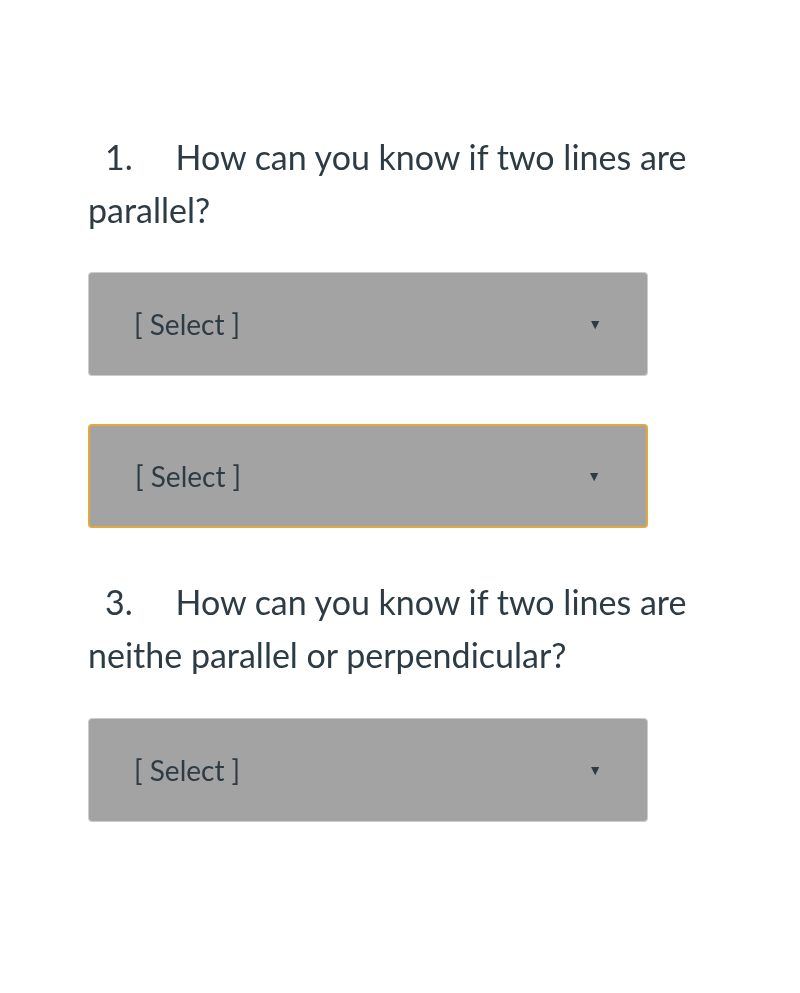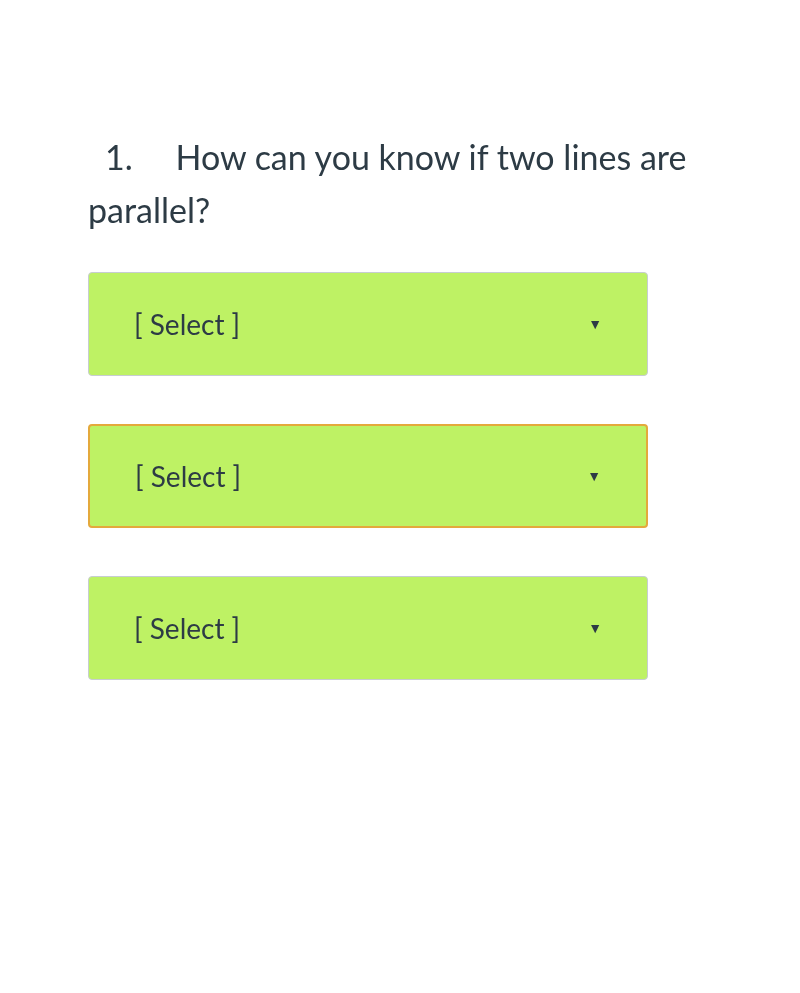--- a/index.html
+++ b/index.html
@@ -22,21 +22,21 @@
       line-height: 1.55;
       color: #2d3b45;
       font-weight: 400;
       margin-bottom: 36px;
     }
     .select-box {
       width: 560px;
       height: 104px;
       border: 1px solid #c7cdd1;
       border-radius: 4px;
-      background: #bef264;
+      background: #a3a3a3;
       display: flex;
       align-items: center;
       justify-content: space-between;
       padding: 0 28px;
       cursor: pointer;
       position: relative;
     }
     .select-box.active {
       border: 2px solid #e4a93c;
     }
@@ -66,17 +66,21 @@
 </div>
 
 <div class="question-block">
   <div class="select-box active">
     <span class="select-text">[ Select ]</span>
     <span class="caret">▼</span>
   </div>
 </div>
 
 <div class="question-block">
+  <p class="question-text">
+    <span>3.</span>
+    <span>How can you know if two lines are neithe parallel or perpendicular?</span>
+  </p>
   <div class="select-box">
     <span class="select-text">[ Select ]</span>
     <span class="caret">▼</span>
   </div>
 </div>
 
 </body></html>

